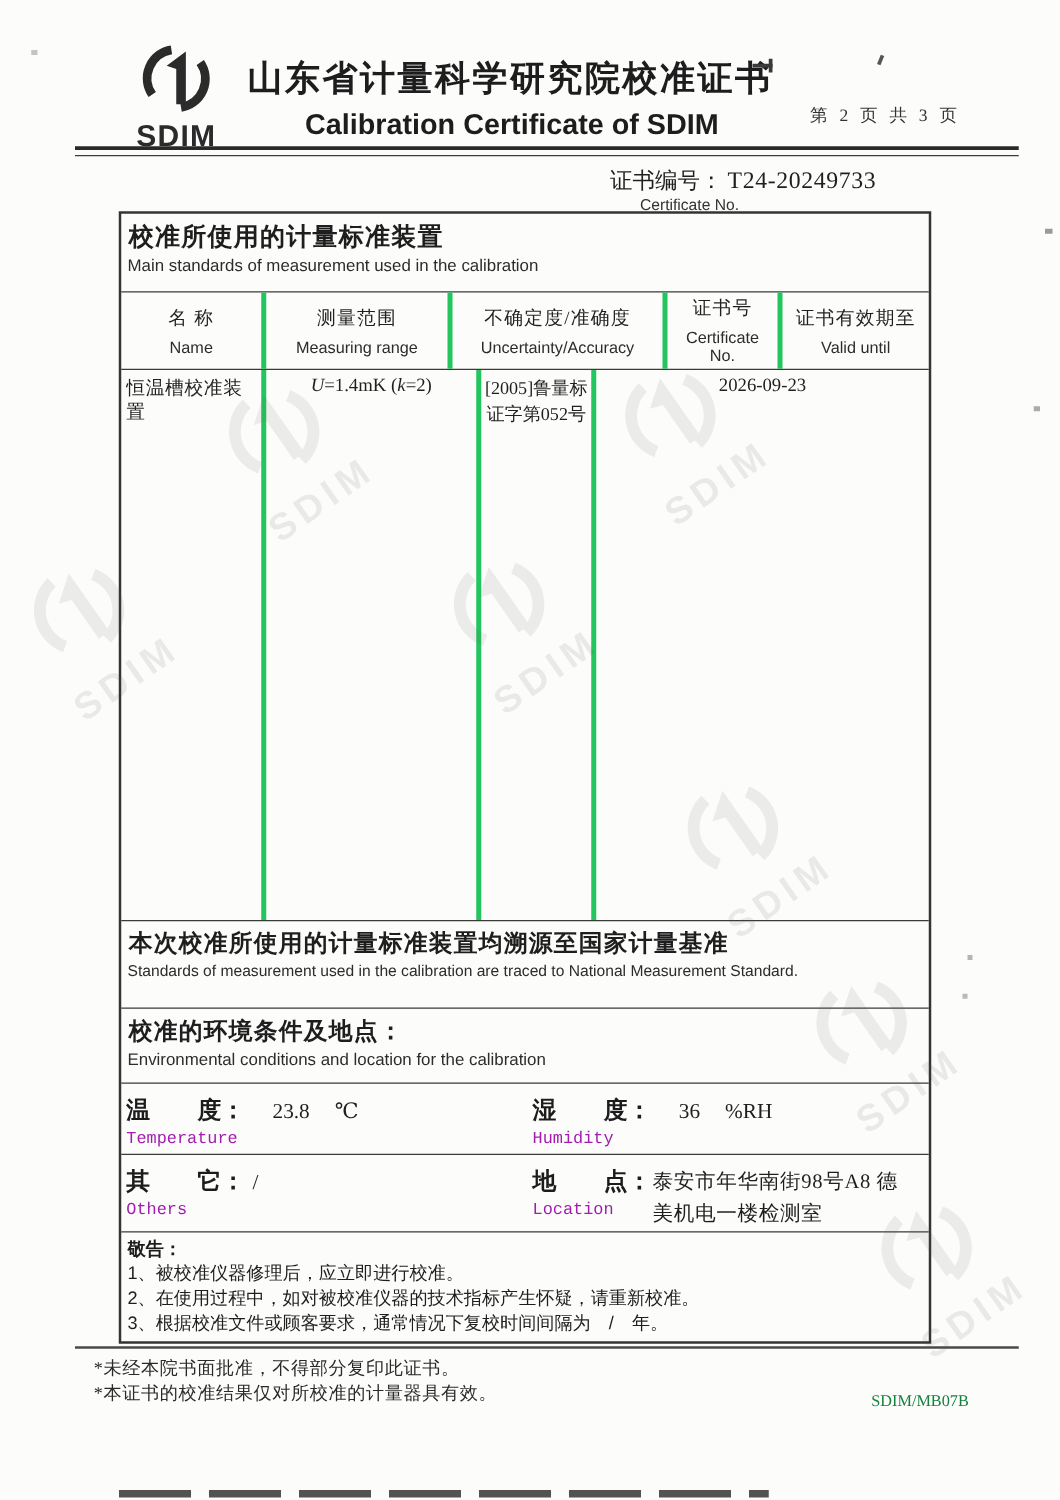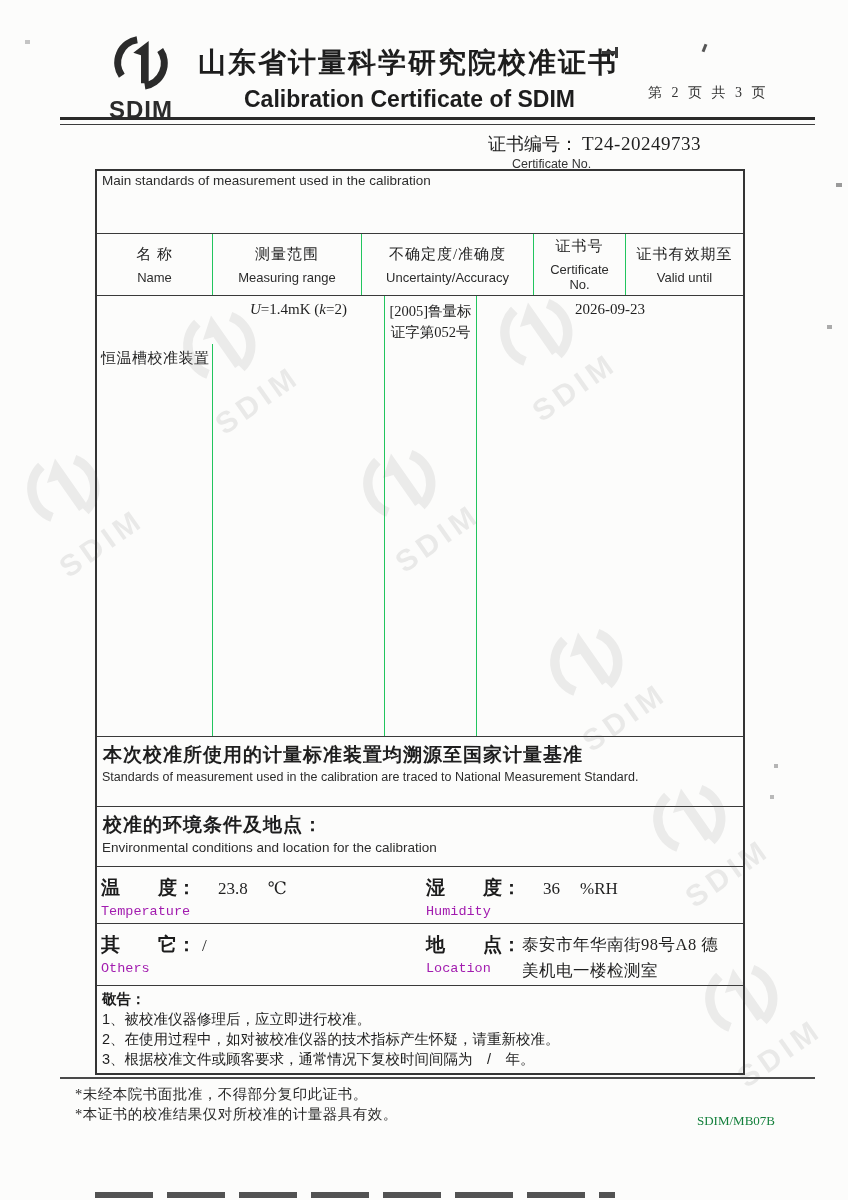--- a/index.html
+++ b/index.html
@@ -35,28 +35,28 @@
 
   .s-standards{height:63px;}
   .s-thead{height:63px;display:flex;}
   .s-tbody{height:443px;display:flex;}
   .s-trace{height:70px;}
   .s-envh{height:60px;}
   .s-env1{height:57px;display:flex;}
   .s-env2{height:63px;display:flex;}
   .s-notice{height:87px;}
 
-  .col{border-right:1px solid #22c55e;box-sizing:border-box;display:flex;
+  .col{border-right:4px solid #22c55e;box-sizing:border-box;display:flex;
        flex-direction:column;align-items:center;justify-content:center;text-align:center;}
   .col:last-child{border-right:none;}
   .c0{width:116px;}.c1{width:149px;}.c2{width:172px;}.c3{width:92px;}.c4{flex:1;}
   .th-zh{font-size:15px;color:#1f1f1f;letter-spacing:1px;}
   .th-en{font-size:13px;color:#2c2c2c;margin-top:6px;line-height:15px;}
   .td{justify-content:flex-start;padding-top:5px;font-size:15px;color:#1f1f1f;}
-  .td-name{align-items:flex-start;text-align:left;padding-left:4px;letter-spacing:.5px;margin-top:48px;}
+  .td-name{align-items:flex-start;text-align:left;padding-left:4px;letter-spacing:.5px;}
   .td-cert{font-size:14.5px;line-height:21px;width:92px;}
 
   .env-col-l{width:325px;padding:8px 0 0 4px;box-sizing:border-box;}
   .env-col-r{flex:1;padding:8px 0 0 4px;box-sizing:border-box;}
   .env-label{font-size:19px;font-weight:600;color:#1c1c1c;
        font-family:"Liberation Sans","DejaVu Sans",sans-serif;}
   .env-val{font-size:17px;margin-left:22px;color:#1f1f1f;}
   .env-unit{font-size:17px;margin-left:20px;color:#1f1f1f;}
   .env-en{font-size:13.5px;color:#a21caf;margin-top:3px;
        font-family:Liberation Mono, monospace;}
@@ -116,20 +116,21 @@
   <div class="rule-thin"></div>
 
   <div class="cert-line">
     <span>证书编号：</span><span class="cert-val">T24-20249733</span>
   </div>
   <div class="cert-en sans">Certificate No.</div>
 
   <div class="mainbox">
 
     <div class="sec s-standards">
+      <div class="sec-title">校准所使用的计量标准装置</div>
       <div class="sec-sub sans">Main standards of measurement used in the calibration</div>
     </div>
 
     <div class="sec s-thead">
       <div class="col c0">
         <div class="th-zh">名 称</div>
         <div class="th-en sans">Name</div>
       </div>
       <div class="col c1">
         <div class="th-zh">测量范围</div>

